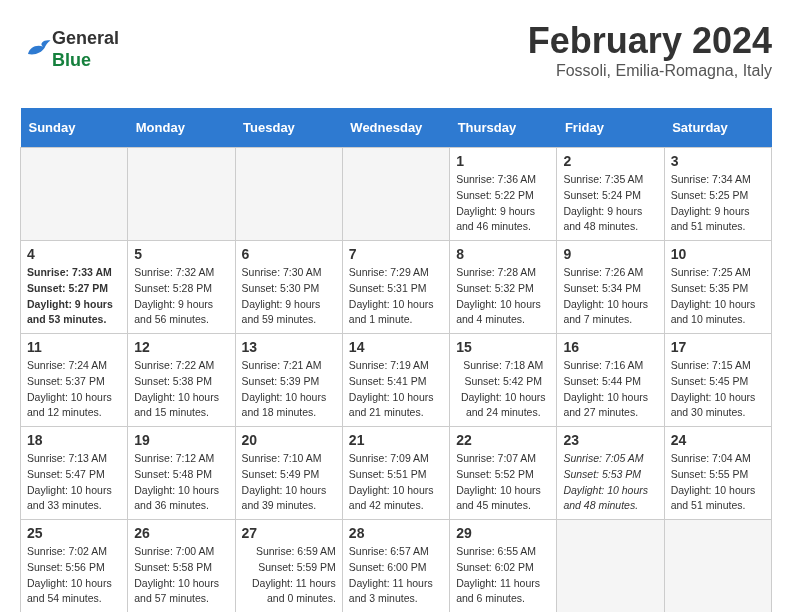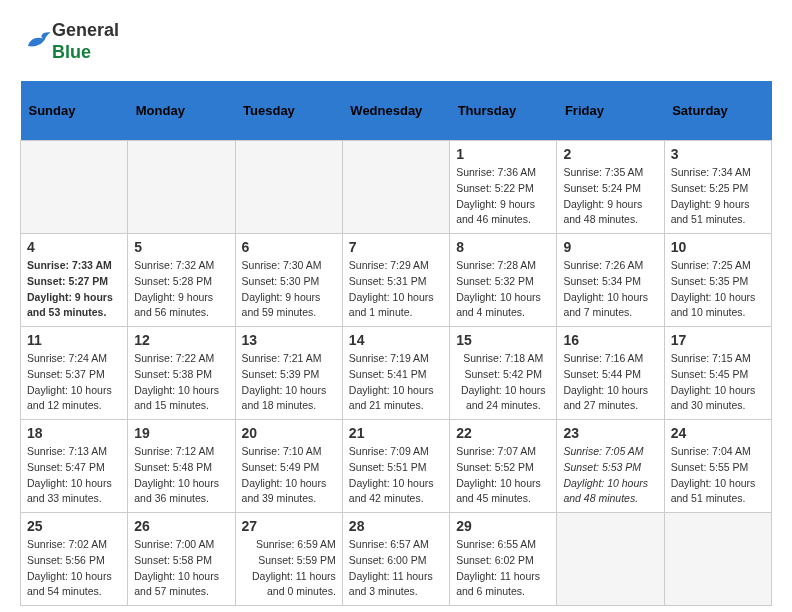--- a/index.html
+++ b/index.html
@@ -7,21 +7,21 @@
       font-family: Arial, sans-serif;
       background: #fff;
       width: 792px;
       min-height: 612px;
       padding: 20px;
     }
     .header {
       display: flex;
       justify-content: space-between;
       align-items: center;
-      margin-bottom: 18px;
+      margin-bottom: 28px;
     }
     .logo {
       display: flex;
       align-items: center;
     }
     .logo-text {
       font-size: 18px;
       font-weight: bold;
       line-height: 1.2;
     }
@@ -44,23 +44,23 @@
       font-size: 16px;
       color: #555;
     }
     table {
       width: 100%;
       border-collapse: collapse;
       table-layout: fixed;
     }
     th {
       background-color: #2e7ad1;
-      color: #000000;
+      color: #ffffff;
       text-align: left;
-      padding: 22px 8px;
+      padding: 12px 8px;
       font-size: 13px;
       font-weight: bold;
       margin-left: 46px;
     }
     td {
       border: 1px solid #ccc;
       vertical-align: top;
       padding: 5px 6px;
       font-size: 11px;
       color: #333;
@@ -94,20 +94,24 @@
     <div>
       <svg class="logo-bird" viewBox="0 0 40 40" xmlns="http://www.w3.org/2000/svg">
         <path d="M8 28 C10 20, 18 15, 28 18 C22 14, 30 8, 38 10 C34 12, 32 16, 30 20 C26 26, 18 30, 8 28Z" fill="#2e7ad1"></path>
       </svg>
     </div>
     <div class="logo-text">
       <span class="logo-general">General</span><br>
       <span class="logo-blue">Blue</span>
     </div>
   </div>
+  <div class="title-block">
+    <div class="month-title">February 2024</div>
+    <div class="location-title">Fossoli, Emilia-Romagna, Italy</div>
+  </div>
 </div>
 
 <table>
   <thead>
     <tr>
     <th>Sunday</th>
         <th>Monday</th>
         <th>Tuesday</th>
         <th>Wednesday</th>
         <th>Thursday</th>

